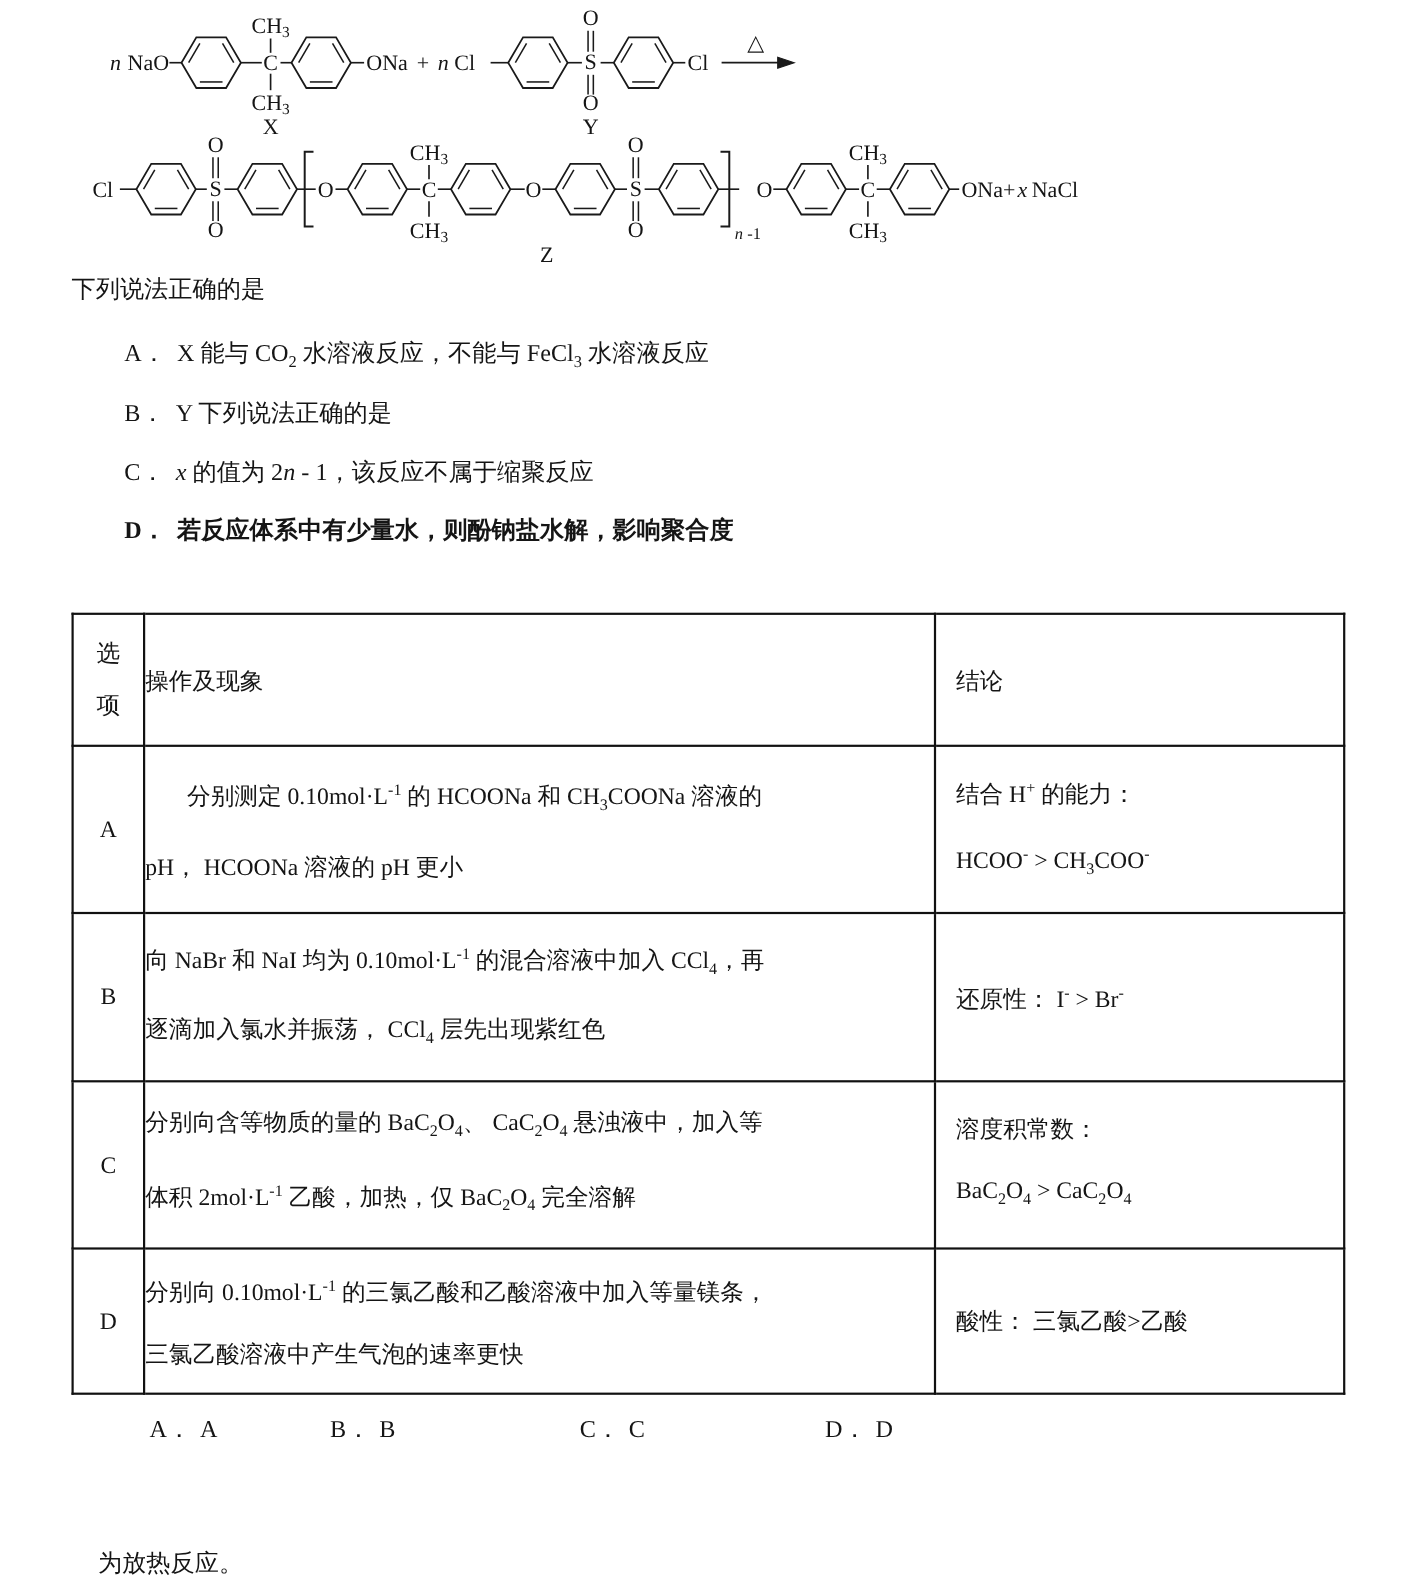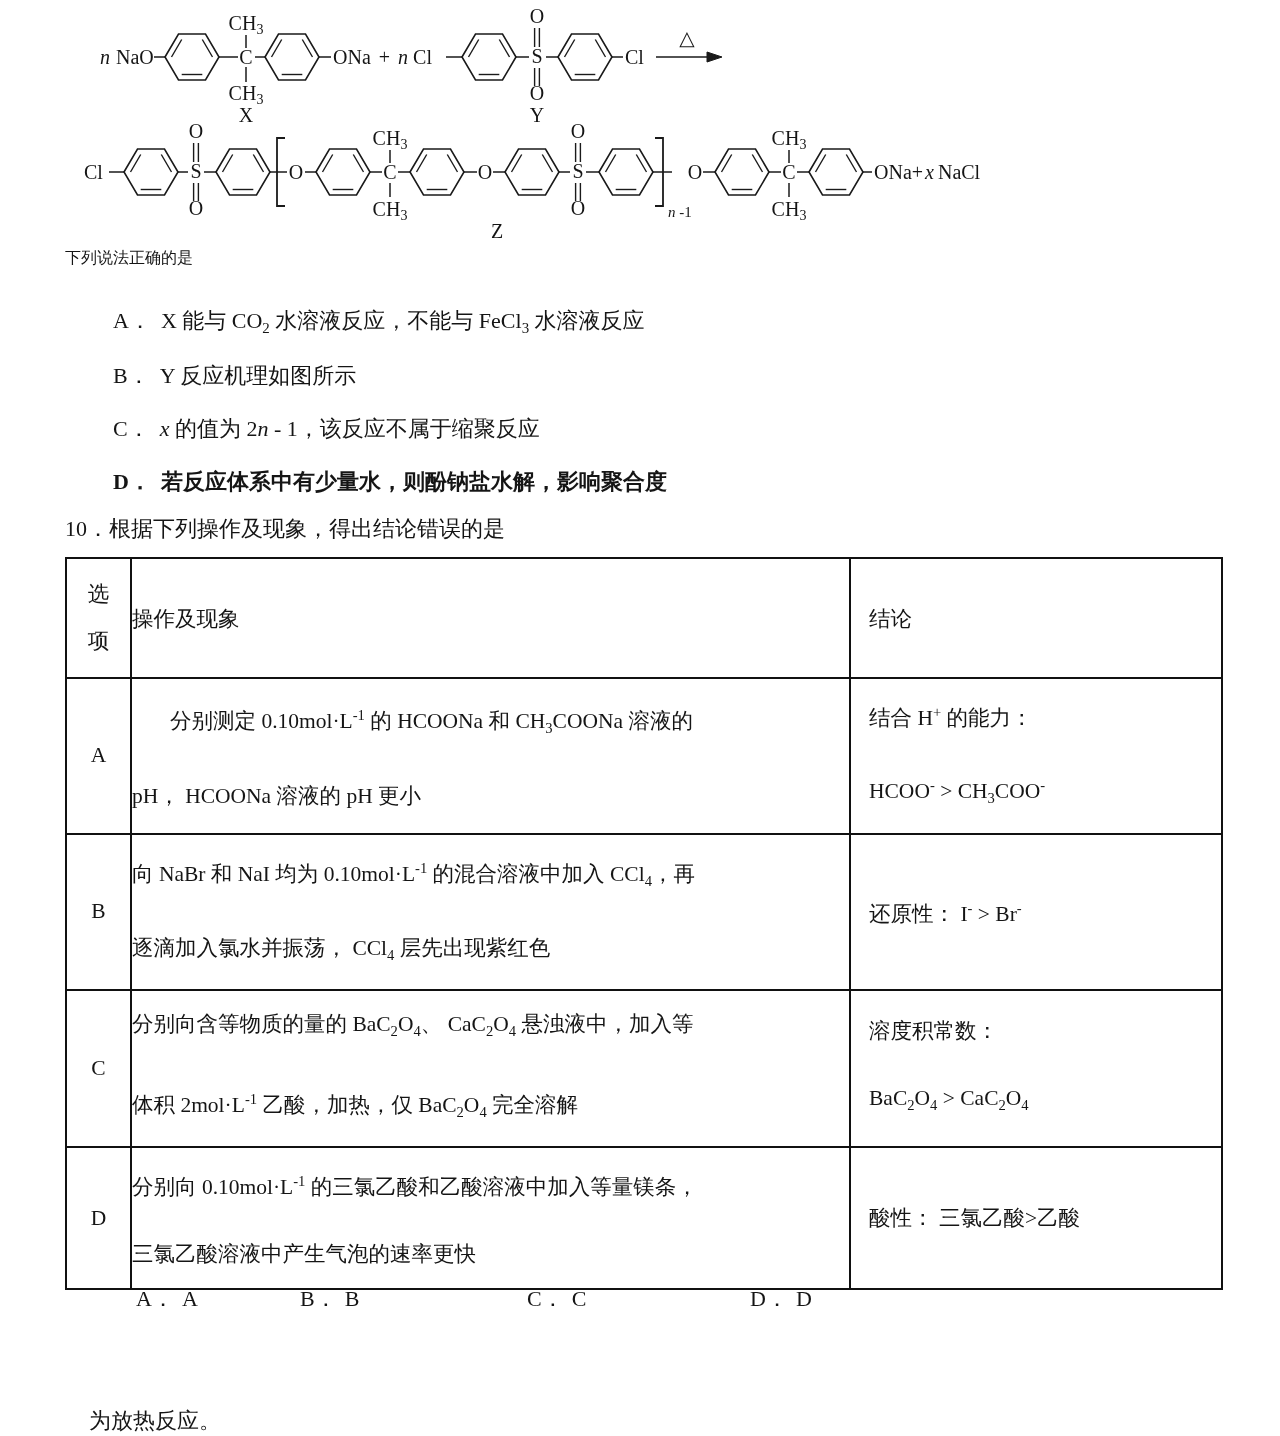--- a/index.html
+++ b/index.html
@@ -9,38 +9,38 @@
   sub,sup{font-size:0.68em;}
   i{font-style:italic;}
 
   
   #scheme{position:absolute;left:0;top:0;width:1280px;height:245px;}
   #scheme text{font-family:"Liberation Serif","DejaVu Serif",serif;font-size:20px;fill:#151515;}
   #scheme .sm{font-size:15px;}
   #scheme .it{font-style:italic;}
   #scheme line, #scheme polyline, #scheme polygon{stroke:#1a1a1a;}
 
-  .stem{position:absolute;left:65px;top:248px;font-size:16px;}
+  .stem{position:absolute;left:65px;top:248px;font-size:22px;}
   .opt{position:absolute;left:113px;font-size:22px;white-space:nowrap;}
   .opt .lbl{margin-right:10px;}
   #optA{top:306px;} #optB{top:361px;} #optC{top:414px;} #optD{top:467px;font-weight:bold;}
 
   .q10head{position:absolute;left:65px;top:514px;font-size:22px;}
 
   table.q10{position:absolute;left:65px;top:557px;border-collapse:collapse;table-layout:fixed;
             width:1150px;font-size:21.5px;}
   table.q10 td{border:2px solid #111;vertical-align:middle;padding:0;}
   td.c1{width:63px;text-align:center;}
   td.c2{width:717px;}
   td.c3{width:370px;}
   tr.hrow{height:120px;} tr.rA{height:152px;} tr.rB{height:153px;} tr.rC{height:152px;} tr.rD{height:132px;}
   .vhead{white-space:pre-line;line-height:47px;}
   .cellpad{}
   .cellpad3{padding-left:18px;}
-  .tline{line-height:67px;white-space:nowrap;}
+  .tline{line-height:55px;white-space:nowrap;}
   .ind{padding-left:38px;}
 
   .answers{position:absolute;top:1284px;left:0;width:1280px;font-size:22px;}
   .answers span.ans{position:absolute;white-space:nowrap;}
   #ansA{left:136px;} #ansB{left:300px;text-align:right;} #ansC{left:527px;} #ansD{left:750px;}
   .answers .lbl{margin-right:8px;}
 
   .q11l1{position:absolute;left:65px;top:1345px;font-size:22px;white-space:nowrap;}
   .q11l2{position:absolute;left:65px;top:1406px;font-size:22px;margin-left:24px;}
 </style>
@@ -154,30 +154,29 @@
       <text x="497" y="238" text-anchor="middle">Z</text>
     </g>
   </svg>
 
   <div class="stem">下列说法正确的是</div>
 
   <div class="opt" id="optA">
     <span class="lbl">A．</span><span>X 能与 CO<sub>2</sub> 水溶液反应，不能与 FeCl<sub>3</sub> 水溶液反应</span>
   </div>
   <div class="opt" id="optB">
-    <span class="lbl">B．</span><span>Y 反应机理如图所示</span>
+    <span class="lbl">B．</span><span>Y 下列说法正确的是</span>
   </div>
   <div class="opt" id="optC">
     <span class="lbl">C．</span><span><i>x</i> 的值为 2<i>n</i> - 1，该反应不属于缩聚反应</span>
   </div>
   <div class="opt" id="optD">
     <span class="lbl">D．</span><span>若反应体系中有少量水，则酚钠盐水解，影响聚合度</span>
   </div>
 
-  <div class="q10head">10．根据下列操作及现象，得出结论错误的是</div>
 
   <table class="q10">
     <tbody>
         <tr class="hrow">
       <td class="c1">
             <div class="vhead">选
 项</div>
           </td>
       <td class="c2">
             <div class="cellpad">操作及现象</div>

